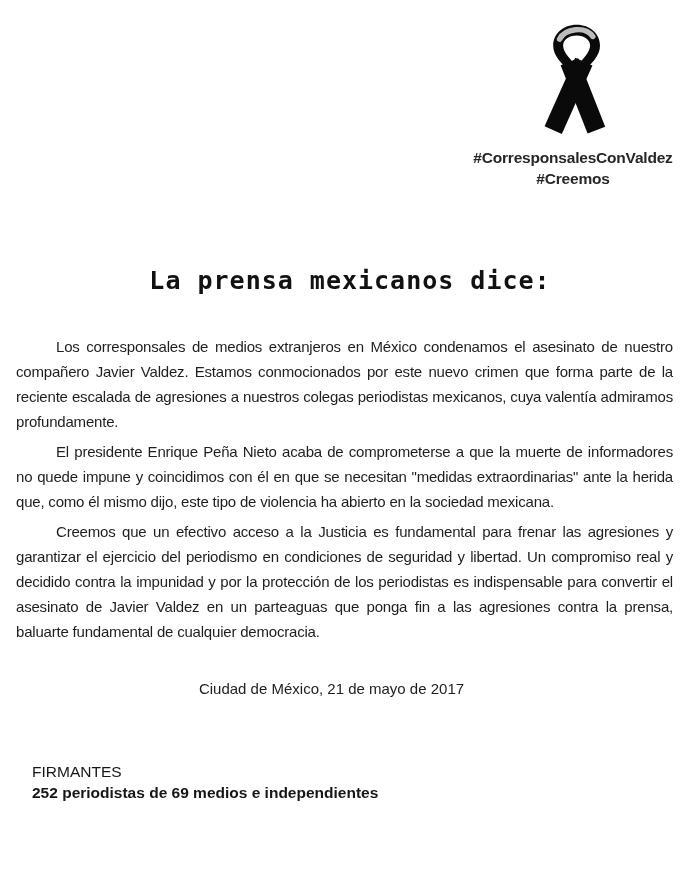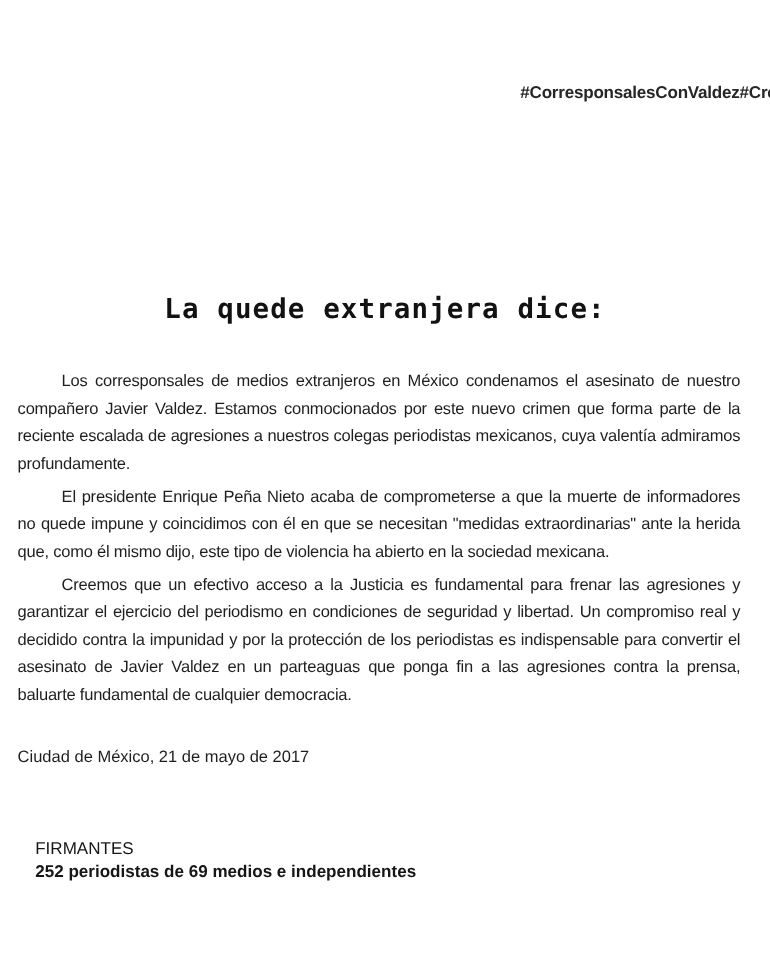--- a/index.html
+++ b/index.html
@@ -8,21 +8,21 @@
     width:700px;height:877px;
     background:#ffffff;
     overflow:hidden;
     font-family:"Liberation Sans",sans-serif;
     color:#1e1e1e;
     box-sizing:border-box;
   }
   .mourning{
     position:absolute;top:22px;right:27px;
     width:200px;
-    display:flex;flex-direction:row;align-items:center;
+    display:flex;flex-direction:column;align-items:center;
   }
   .ribbon-svg{display:block;margin-bottom:6px;}
   .hashtag{
     font-size:15.5px;font-weight:700;line-height:21px;
     color:#262626;text-align:center;white-space:nowrap;
     letter-spacing:-0.2px;
   }
   .title{
     margin:0;padding:266px 0 0 0;
     text-align:center;
@@ -35,22 +35,22 @@
   .para{
     margin:0 27px 5px 16px;
     text-align:justify;
     text-indent:40px;
     font-size:15px;line-height:25px;
     letter-spacing:-0.2px;
     color:#1e1e1e;
   }
   .para.first{margin-top:38px;}
   .dateline{
-    margin:32px 37px 0 16px;
-    text-align:left;
+    margin:32px 37px 0 0;
+    text-align:center;
     font-size:15px;line-height:25px;
     color:#1e1e1e;
   }
   .signatories{
     margin:60px 0 0 32px;
     font-size:15.5px;line-height:21px;
     color:#161616;
   }
   .signatories-summary{font-weight:700;}
 </style>
@@ -64,21 +64,21 @@
       <path d="M46 44 L76 120" stroke="#0a0a0a" stroke-width="21" fill="none"></path>
       <path d="M62 44 L28 120" stroke="#0a0a0a" stroke-width="21" fill="none"></path>
       <path fill-rule="evenodd" fill="#0a0a0a" d="M54 3 C39 3 28 13 28 26 C28 37 36 46 54 61 C72 46 80 37 80 26 C80 13 69 3 54 3 Z
                M54 15 C63 15 69 20 69 26 C69 33 62 40 54 49 C46 40 39 33 39 26 C39 20 45 15 54 15 Z"></path>
       <path d="M35 19 C41 7 64 4 72 16" stroke="#dcdcdc" stroke-width="6" fill="none" stroke-linecap="round" opacity="0.85"></path>
     </svg>
     <div class="hashtag">#CorresponsalesConValdez</div>
     <div class="hashtag">#Creemos</div>
   </div>
 
-  <h1 class="title">La quede extranjera dice:</h1>
+  <h1 class="title">La prensa mexicanos dice:</h1>
 
   <p class="para first">Los corresponsales de medios extranjeros en México condenamos el asesinato de nuestro compañero Javier Valdez. Estamos conmocionados por este nuevo crimen que forma parte de la reciente escalada de agresiones a nuestros colegas periodistas mexicanos, cuya valentía admiramos profundamente.</p>
 
   <p class="para">El presidente Enrique Peña Nieto acaba de comprometerse a que la muerte de informadores no quede impune y coincidimos con él en que se necesitan "medidas extraordinarias" ante la herida que, como él mismo dijo, este tipo de violencia ha abierto en la sociedad mexicana.</p>
 
   <p class="para">Creemos que un efectivo acceso a la Justicia es fundamental para frenar las agresiones y garantizar el ejercicio del periodismo en condiciones de seguridad y libertad. Un compromiso real y decidido contra la impunidad y por la protección de los periodistas es indispensable para convertir el asesinato de Javier Valdez en un parteaguas que ponga fin a las agresiones contra la prensa, baluarte fundamental de cualquier democracia.</p>
 
   <div class="dateline">Ciudad de México, 21 de mayo de 2017</div>
 
   <div class="signatories">

